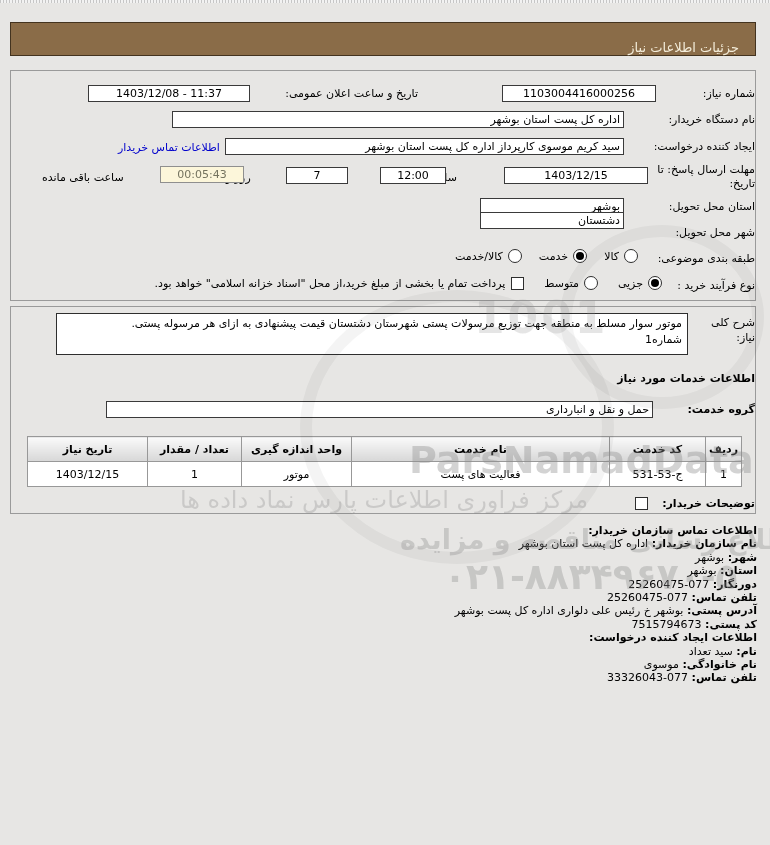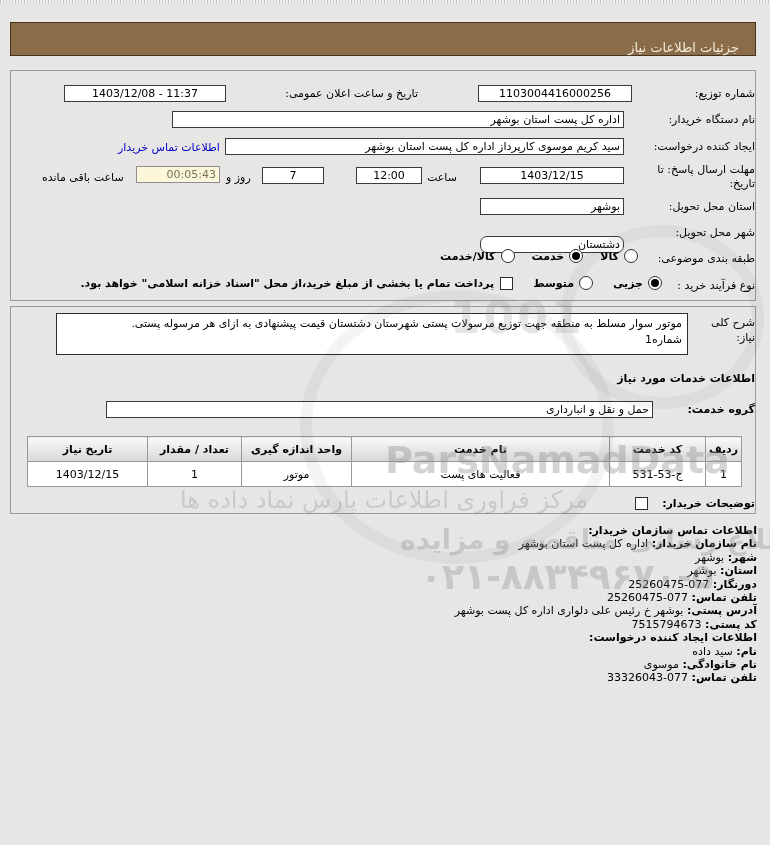--- a/index.html
+++ b/index.html
@@ -20,26 +20,26 @@
   .panel{position:absolute;left:10px;border:1px solid #9a9a9a;width:746px;box-sizing:border-box;}
   .panel1{top:70px;height:231px;}
   .panel2{top:306px;height:208px;}
   
   .lbl{position:absolute;white-space:nowrap;font-size:11px;}
   .b{font-weight:bold;}
   .inp{position:absolute;background:#fff;border:1px solid #3a3a3a;height:15px;
     font-size:11px;line-height:15px;padding:0 3px;white-space:nowrap;overflow:hidden;}
   .center{text-align:center;}
   .right{text-align:right;}
-  .ltr{direction:ltr;unicode-bidi:isolate;}
+  .ltr{direction:ltr;unicode-bidi:isolate;margin-left:24px;}
   .link{position:absolute;color:#0000cc;white-space:nowrap;cursor:pointer;}
-  .count{background:#fcf6da;border:1px solid #8f8f8f;color:#74735f;text-align:right;}
+  .count{background:#fcf6da;border:1px solid #8f8f8f;color:#74735f;}
   
   .optrow{position:absolute;display:flex;direction:rtl;align-items:center;}
-  .opt{display:flex;direction:rtl;align-items:center;gap:5px;white-space:nowrap;font-weight:bold;}
+  .opt{display:flex;direction:rtl;align-items:center;gap:5px;white-space:nowrap;}
   .radio{width:12px;height:12px;border:1px solid #2e2e2e;border-radius:50%;background:#fff;
     display:inline-block;position:relative;flex:0 0 auto;}
   .radio.checked::after{content:"";position:absolute;left:2px;top:2px;right:2px;bottom:2px;
     background:#000;border-radius:50%;}
   .cb{width:11px;height:11px;border:1px solid #2e2e2e;background:#fff;display:inline-block;flex:0 0 auto;}
   
   .descbox{position:absolute;left:56px;top:313px;width:620px;height:36px;
     background:#fff;border:1px solid #2e2e2e;padding:2px 5px;
     font-size:11px;line-height:16px;text-align:right;white-space:pre-wrap;overflow:hidden;}
   .desclbl{position:absolute;right:15px;top:315px;width:62px;text-align:right;
@@ -62,21 +62,21 @@
 <body>
 
 <div class="topstrip"></div>
 
 <div class="hdr">
   <span>جزئیات اطلاعات نیاز</span>
 </div>
 
 <div class="panel panel1"></div>
 
-<span class="lbl" style="right:15px;top:87px;">شماره توزیع:</span>
+<span class="lbl" style="right:15px;top:87px;">شماره نیاز:</span>
 <div class="inp center ltr" style="left:478px;top:85px;width:146px;">1103004416000256</div>
 <span class="lbl" style="right:352px;top:87px;">تاریخ و ساعت اعلان عمومی:</span>
 <div class="inp center ltr" style="left:64px;top:85px;width:154px;">1403/12/08 - 11:37</div>
 
 <span class="lbl" style="right:15px;top:113px;">نام دستگاه خریدار:</span>
 <div class="inp right" style="left:172px;top:111px;width:444px;">اداره کل پست استان بوشهر</div>
 
 <span class="lbl" style="right:15px;top:140px;">ایجاد کننده درخواست:</span>
 <div class="inp right" style="left:225px;top:138px;width:391px;">سید کریم موسوی کارپرداز اداره کل پست استان بوشهر</div>
 <span class="link" style="left:118px;top:141px;">اطلاعات تماس خریدار</span>
@@ -87,21 +87,21 @@
 <div class="inp center ltr" style="left:356px;top:167px;width:58px;">12:00</div>
 <div class="inp center ltr" style="left:262px;top:167px;width:54px;">7</div>
 <span class="lbl" style="left:226px;top:171px;">روز و</span>
 <div class="inp center ltr count" style="left:136px;top:166px;width:76px;">00:05:43</div>
 <span class="lbl" style="left:42px;top:171px;">ساعت باقی مانده</span>
 
 <span class="lbl" style="right:15px;top:200px;">استان محل تحویل:</span>
 <div class="inp right" style="left:480px;top:198px;width:136px;">بوشهر</div>
 
 <span class="lbl" style="right:15px;top:226px;">شهر محل تحویل:</span>
-<div class="inp right" style="left:480px;top:236px;width:136px;border-radius:7px;">دشتستان</div>
+<div class="inp right" style="left:480px;top:212px;width:136px;">دشتستان</div>
 
 <span class="lbl" style="right:15px;top:252px;">طبقه بندی موضوعی:</span>
 <div class="optrow" style="right:132px;top:249px;gap:17px;">
   <span class="opt">
     <span class="radio"></span>
     <span>کالا</span>
   </span>
   <span class="opt">
     <span class="radio checked"></span>
     <span>خدمت</span>
@@ -176,21 +176,21 @@
 <div class="contact">
   <div class="row b">اطلاعات تماس سازمان خریدار:</div>
   <div class="row"><span class="b">نام سازمان خریدار:</span> <span>اداره کل پست استان بوشهر</span></div>
   <div class="row"><span class="b">شهر:</span> <span>بوشهر</span></div>
   <div class="row"><span class="b">استان:</span> <span>بوشهر</span></div>
   <div class="row"><span class="b">دورنگار:</span> <span class="ltr">25260475-077</span></div>
   <div class="row"><span class="b">تلفن تماس:</span> <span class="ltr">25260475-077</span></div>
   <div class="row"><span class="b">آدرس پستی:</span> <span>بوشهر خ رئیس علی دلواری اداره کل پست بوشهر</span></div>
   <div class="row"><span class="b">کد پستی:</span> <span class="ltr">7515794673</span></div>
   <div class="row b">اطلاعات ایجاد کننده درخواست:</div>
-  <div class="row"><span class="b">نام:</span> <span>سید داده</span></div>
+  <div class="row"><span class="b">نام:</span> <span>سید تعداد</span></div>
   <div class="row"><span class="b">نام خانوادگی:</span> <span>موسوی</span></div>
   <div class="row"><span class="b">تلفن تماس:</span> <span class="ltr">33326043-077</span></div>
 </div>
 
 <div style="position:absolute;left:0;top:0;width:770px;height:845px;pointer-events:none;overflow:hidden;">
   <div class="wm wm-ellipse" style="left:560px;top:225px;width:180px;height:160px;"></div>
   <div class="wm wm-ellipse" style="left:300px;top:290px;width:290px;height:250px;"></div>
   <div class="wm ltr" style="left:450px;top:292px;font-size:44px;font-weight:bold;opacity:.22;letter-spacing:3px;">1001</div>
   <div class="wm ltr" style="left:385px;top:438px;font-size:38px;font-weight:bold;opacity:.38;">ParsNamadData</div>
   <div class="wm" style="left:180px;top:486px;font-size:24px;opacity:.32;white-space:nowrap;">مرکز فراوری اطلاعات پارس نماد داده ها</div>

